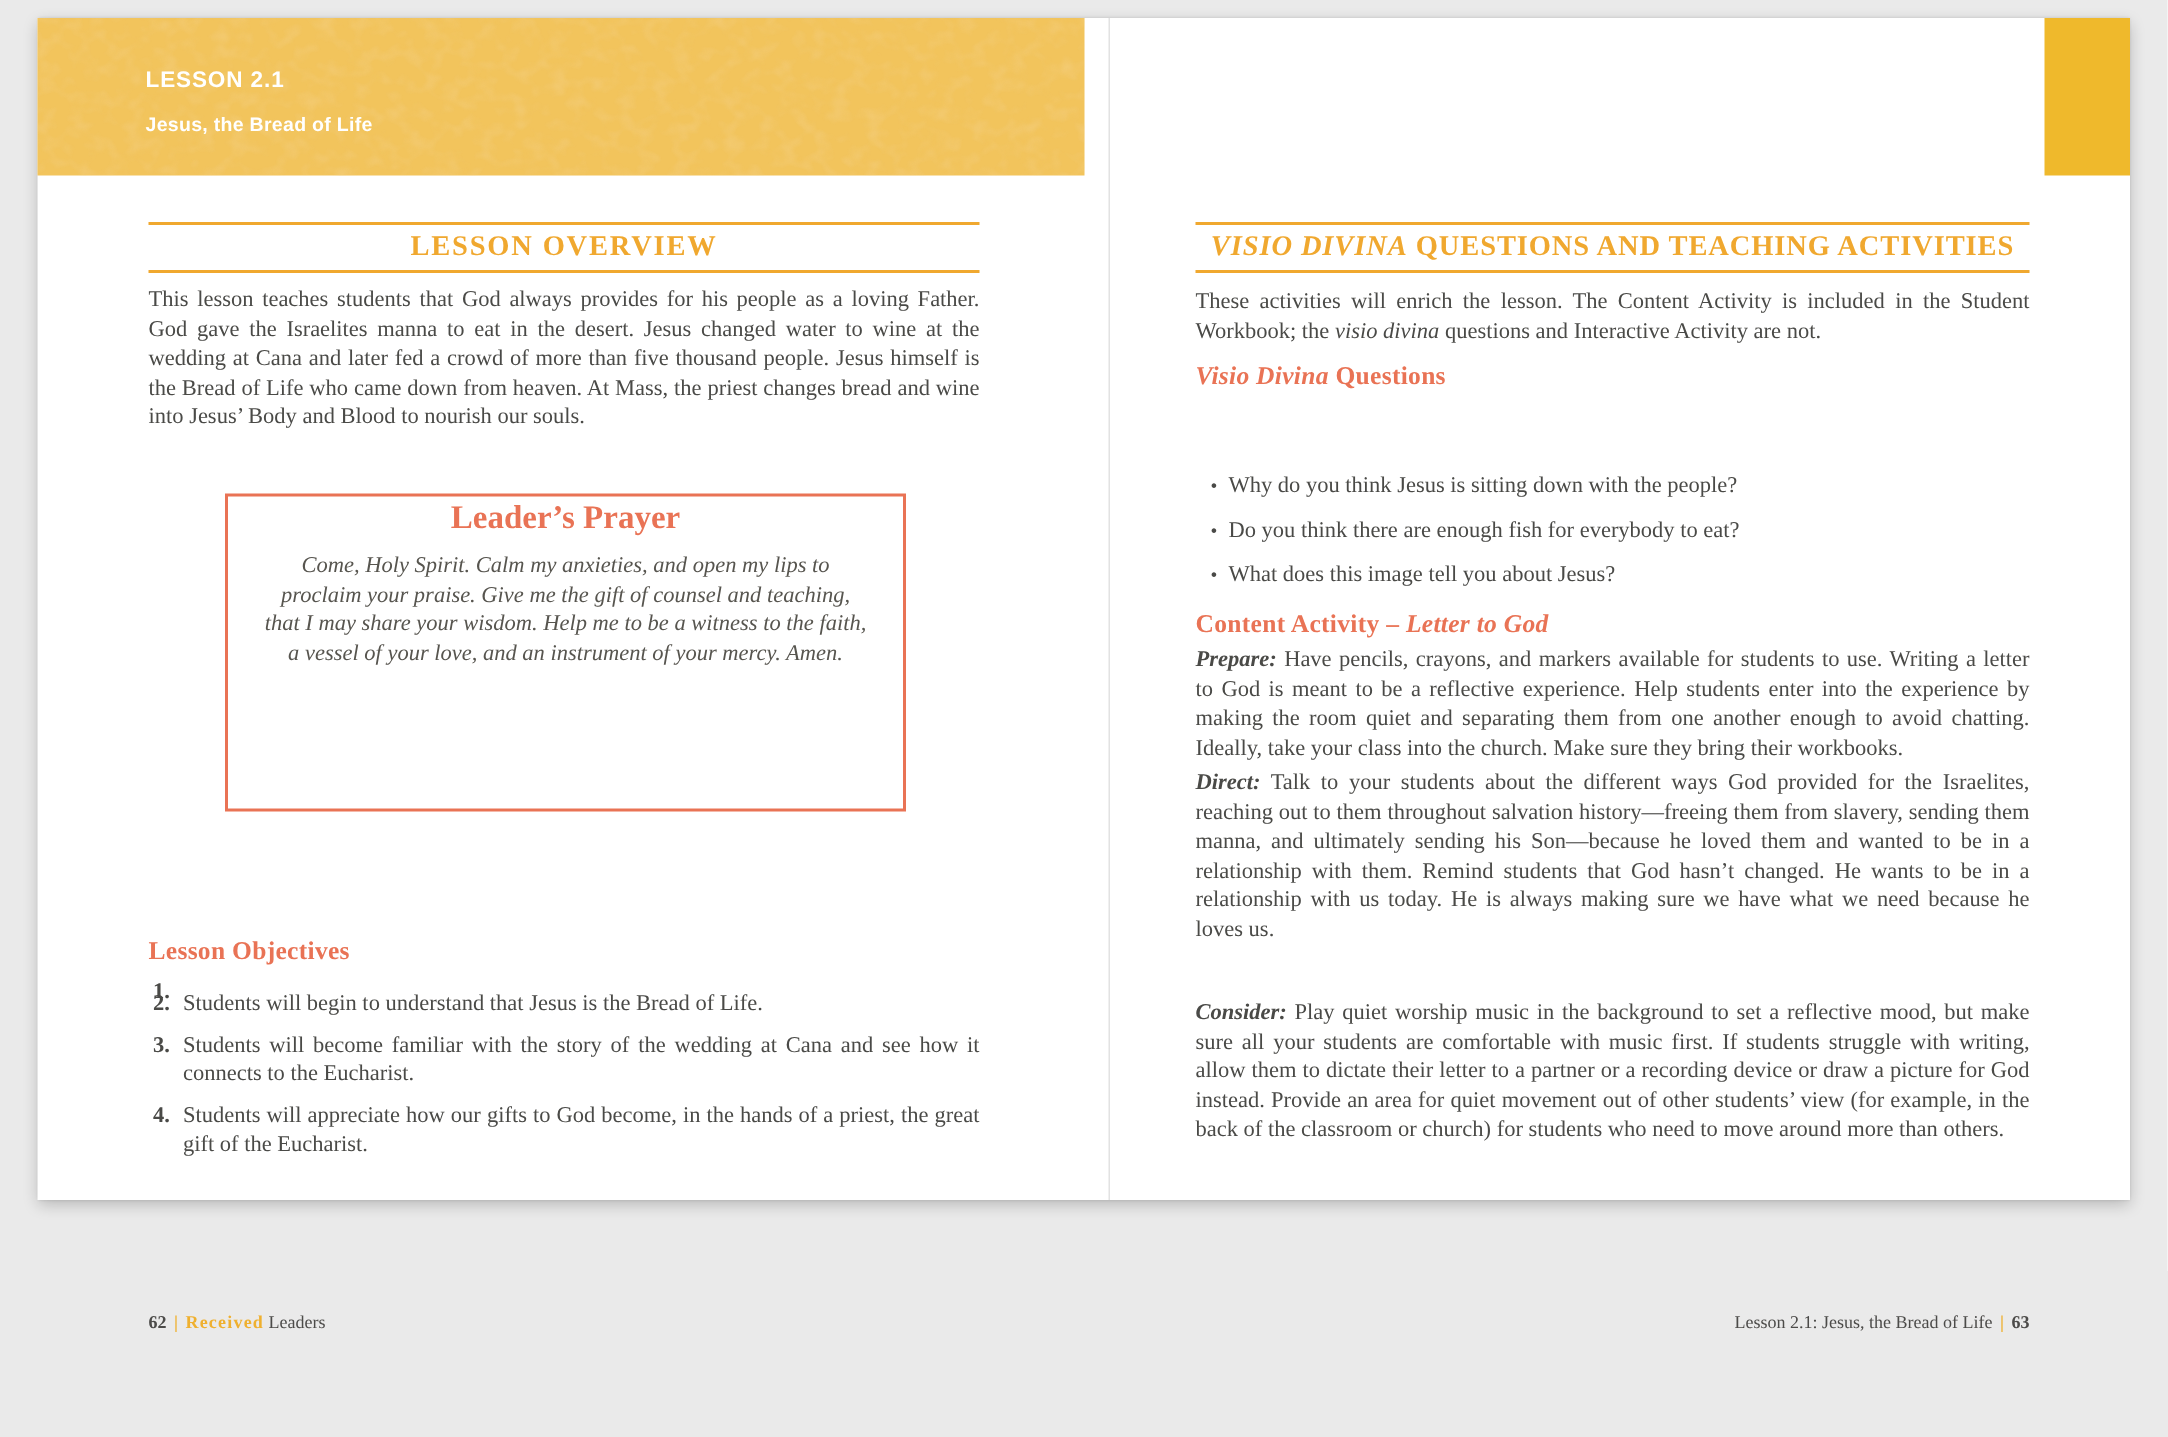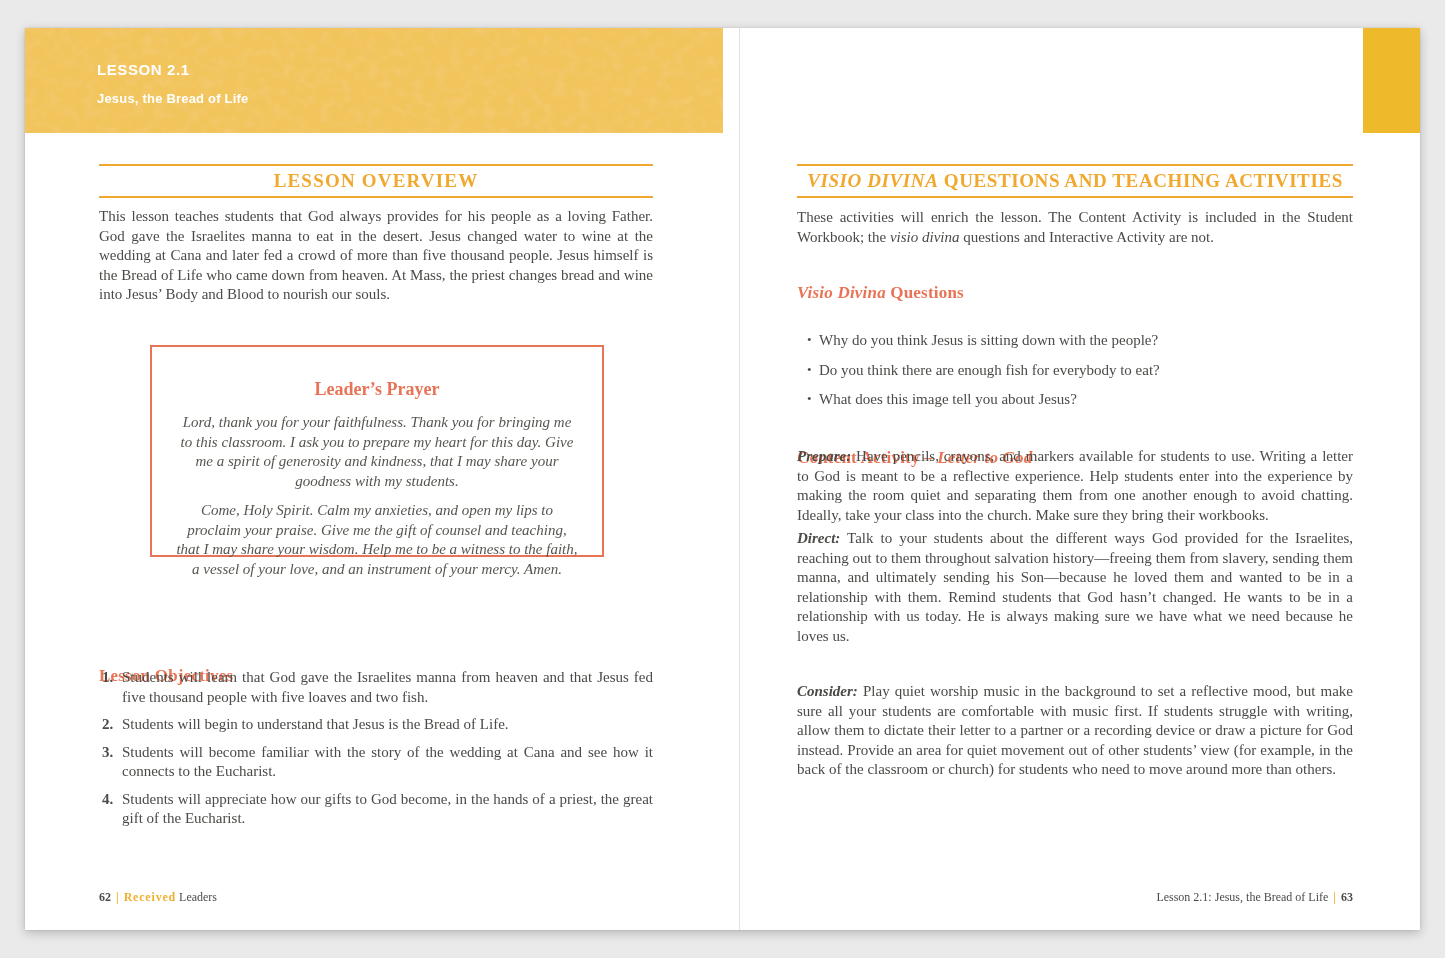--- a/index.html
+++ b/index.html
@@ -3,21 +3,21 @@
 <meta charset="utf-8">
 <style>
   html,body{margin:0;padding:0;}
   body{
     width:1445px;height:958px;
     background:#eaeaea;
     font-family:"Liberation Serif","DejaVu Serif",serif;
     overflow:hidden;position:relative;
   }
   .spread{
-    position:absolute;left:25px;top:28px;width:1395px;height:902px;
+    position:absolute;left:25px;top:12px;width:1395px;height:788px;
     background:#ffffff;
     box-shadow:0 3px 10px rgba(0,0,0,.22), 0 0 2px rgba(0,0,0,.12);
   }
   .gutter{
     position:absolute;left:714px;top:0;bottom:0;width:1px;
     background:#e2e2e2;
   }
   
   .banner{
     position:absolute;left:0;top:0;width:698px;height:105px;
@@ -45,30 +45,30 @@
   }
   .body-par{
     position:absolute;left:0;right:0;
     font-size:15px;line-height:19.5px;color:#4a4a47;
     text-align:justify;
   }
   .it{font-style:italic;}
   .bold-it{font-weight:bold;font-style:italic;}
   .sub-heading{
     position:absolute;left:0;right:0;
-    color:#e97355;font-weight:bold;font-size:17px;line-height:19px;letter-spacing:.2px;margin-top:26px;
+    color:#e97355;font-weight:bold;font-size:17px;line-height:19px;letter-spacing:.2px;
   }
   
   .prayer-box{
     position:absolute;left:51px;top:317px;width:450px;height:208px;
     border:2px solid #e97355;
     text-align:center;
   }
   .prayer-title{
-    margin-top:33px;color:#e97355;font-weight:bold;font-size:18px;line-height:19px;
+    margin-top:4px;color:#e97355;font-weight:bold;font-size:22px;line-height:19px;
   }
   .prayer-par{
     margin:14px 24px 0 24px;
     font-style:italic;color:#57554f;font-size:15px;line-height:19.5px;
   }
   .prayer-par + .prayer-par{margin-top:10px;}
   
   .obj-list{position:absolute;left:0;right:0;top:640px;}
   .obj-item{position:relative;padding-left:23px;margin-bottom:8px;
     font-size:15px;line-height:19.5px;color:#4a4a47;text-align:justify;}
@@ -115,30 +115,28 @@
   <div class="page page-left">
 
     <div class="sec-heading">
       <span>LESSON OVERVIEW</span>
     </div>
 
     <div class="body-par" style="top:179px;">This lesson teaches students that God always provides for his people as a loving Father. God gave the Israelites manna to eat in the desert. Jesus changed water to wine at the wedding at Cana and later fed a crowd of more than five thousand people. Jesus himself is the Bread of Life who came down from heaven. At Mass, the priest changes bread and wine into Jesus’ Body and Blood to nourish our souls.</div>
 
     <div class="prayer-box">
       <div class="prayer-title">Leader’s Prayer</div>
-      <div class="prayer-par">Lord, thank you for your faithfulness. Thank you for bringing me to this classroom. I ask you to prepare my heart for this day. Give me a spirit of generosity and kindness, that I may share your goodness with my students.</div>
       <div class="prayer-par">Come, Holy Spirit. Calm my anxieties, and open my lips to proclaim your praise. Give me the gift of counsel and teaching, that I may share your wisdom. Help me to be a witness to the faith, a vessel of your love, and an instrument of your mercy. Amen.</div>
     </div>
 
     <div class="sub-heading" style="top:612px;">Lesson Objectives</div>
 
     <div class="obj-list">
       <div class="obj-item">
         <span class="obj-num">1.</span>
-        <span>Students will learn that God gave the Israelites manna from heaven and that Jesus fed five thousand people with five loaves and two fish.</span>
       </div>
       <div class="obj-item">
         <span class="obj-num">2.</span>
         <span>Students will begin to understand that Jesus is the Bread of Life.</span>
       </div>
       <div class="obj-item">
         <span class="obj-num">3.</span>
         <span>Students will become familiar with the story of the wedding at Cana and see how it connects to the Eucharist.</span>
       </div>
       <div class="obj-item">

